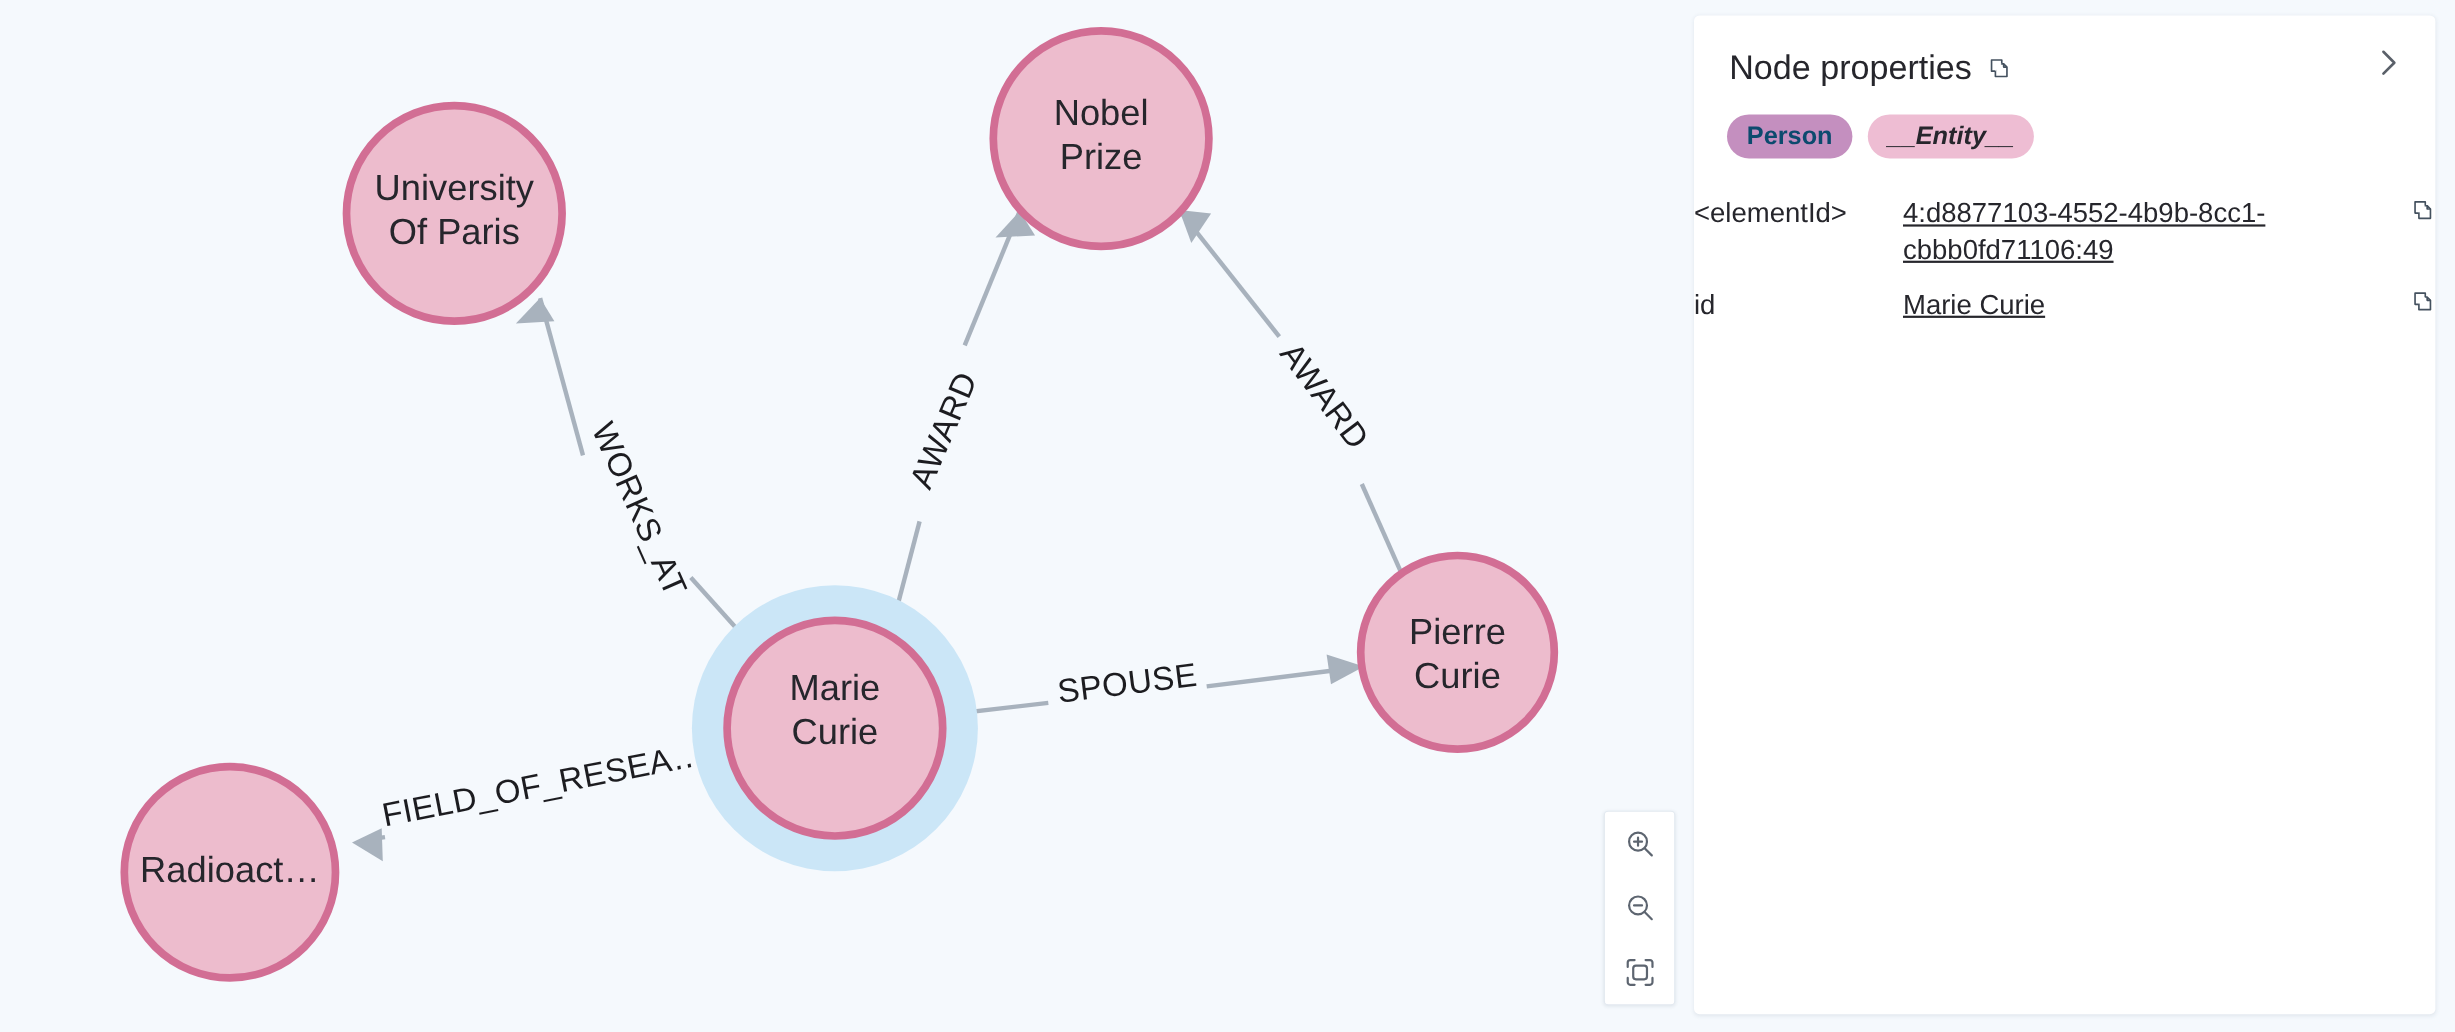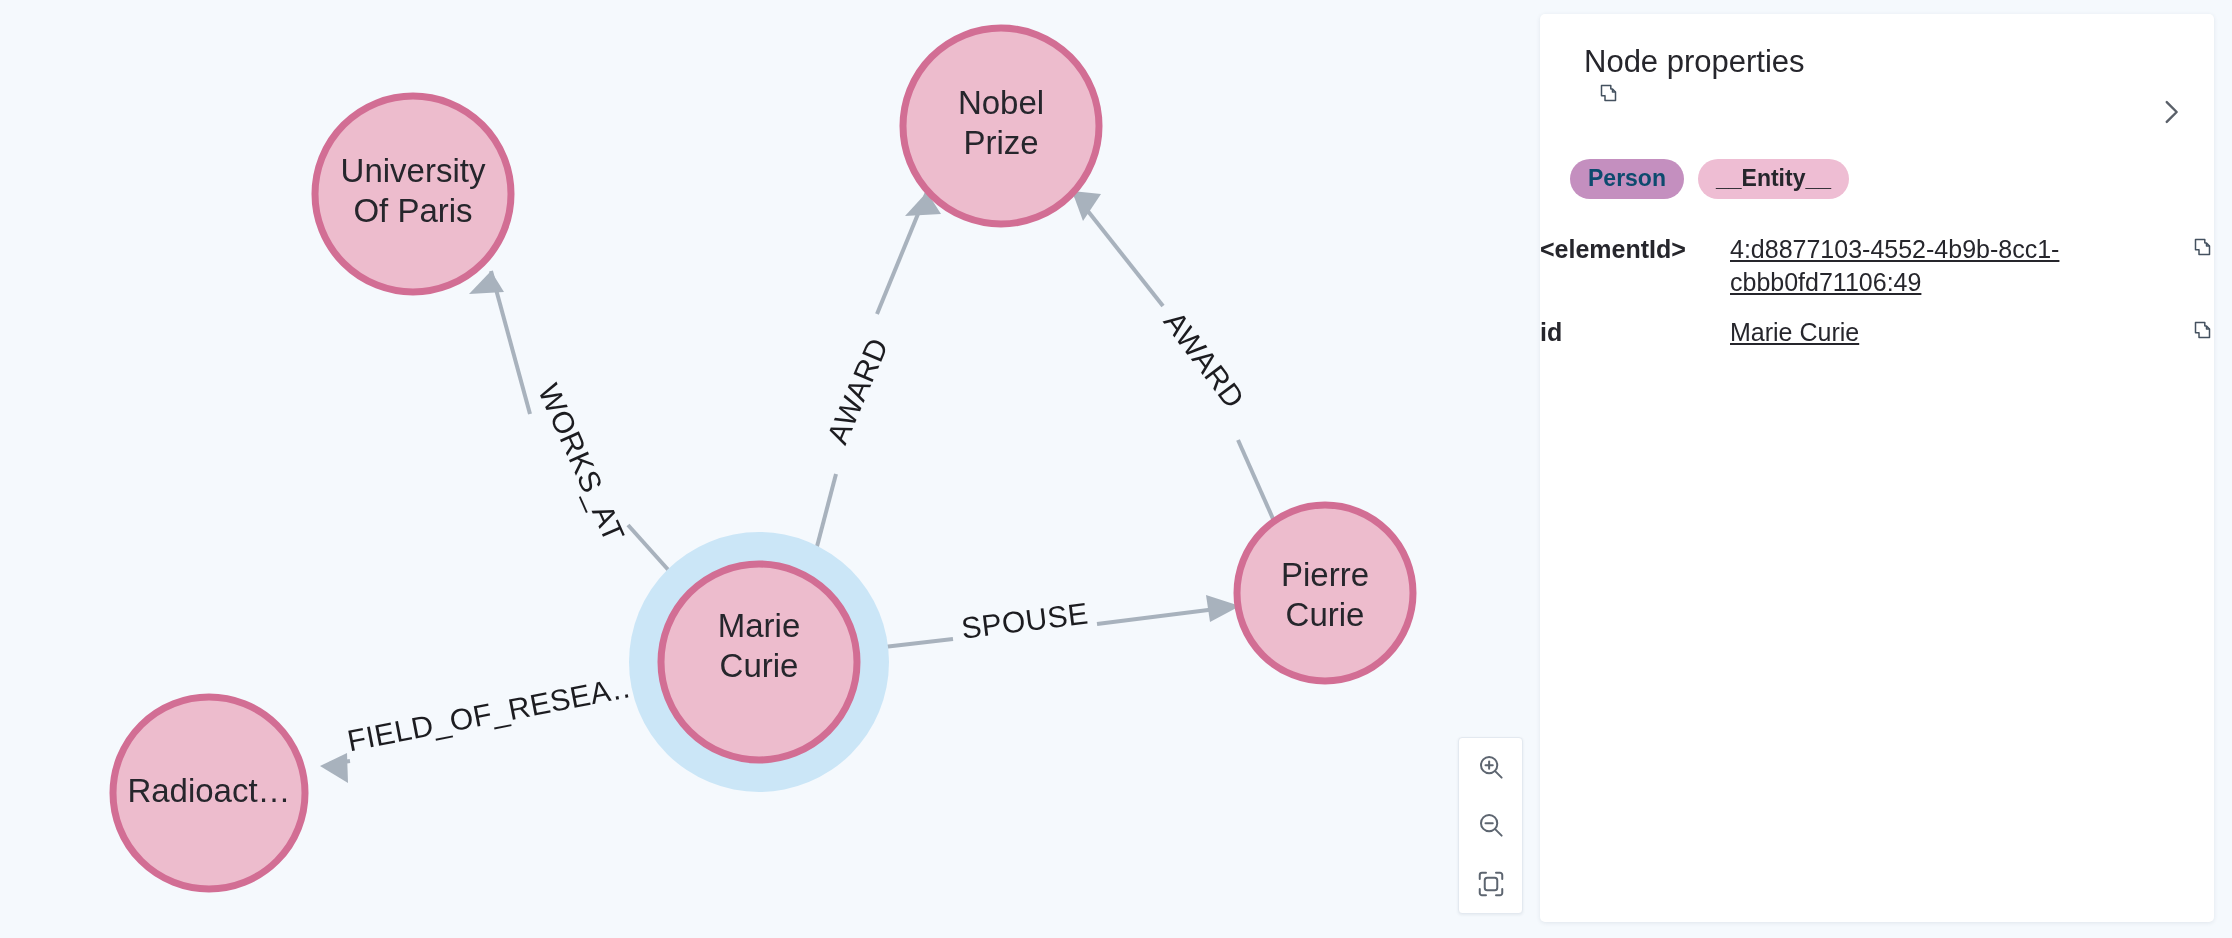--- a/index.html
+++ b/index.html
@@ -93,22 +93,21 @@
     width: 674px;
     height: 908px;
     background: #ffffff;
     border-radius: 5px;
     box-shadow: 0 1px 4px rgba(40,60,90,0.10);
     box-sizing: border-box;
   }
   #panel-header {
     display: flex;
     align-items: flex-start;
-    padding: 32px 26px 0 44px;
-    flex-direction: column;
+    padding: 32px 26px 0 32px;
   }
   #panel-title {
     font-size: 31px;
     color: #26262c;
     font-weight: 400;
     line-height: 1;
     white-space: nowrap;
   }
   #panel-title-copy {
     margin-left: 12px;
@@ -150,21 +149,21 @@
   }
   #props-table tr.zebra { background: #f5f5f5; }
   #props-table td {
     padding: 8px 0 9px 0;
     vertical-align: top;
     font-size: 25px;
     color: #26262c;
     line-height: 1.32;
   }
   td.prop-key {
-    font-weight: bold;
+    font-weight: normal;
     width: 190px;
     padding-left: 30px;
   }
   td.prop-val {
     color: #2b2b31;
     padding-right: 10px;
     word-break: break-word;
     text-decoration: underline;
   }
   td.prop-copy {
@@ -297,21 +296,21 @@
 
     <span id="panel-collapse" title="Collapse panel">
       <svg width="34" height="34" viewBox="0 0 24 24" fill="none" stroke="#5a6069" stroke-width="1.7" stroke-linecap="round" stroke-linejoin="round">
         <polyline points="9,5 16,12 9,19"></polyline>
       </svg>
     </span>
   </div>
 
   <div id="labels-row">
     <span class="label-chip" style="background:#c48fbf;color:#0c4a6e;">Person</span>
-    <span class="label-chip" style="background:#eebdd3;color:#26262c;">__Entity__</span>
+    <span class="label-chip" style="background:#eebdd3;color:#26262c;font-style:italic;">__Entity__</span>
   </div>
 
   <table id="props-table">
     <tbody>
       <tr>
         <td class="prop-key">&lt;elementId&gt;</td>
         <td class="prop-val">4:d8877103-4552-4b9b-8cc1-cbbb0fd71106:49</td>
         <td class="prop-copy">
           <span class="copy-ico">
             <svg width="24" height="24" viewBox="0 0 24 24" fill="none" stroke="#44515f" stroke-width="1.5" stroke-linejoin="round">

